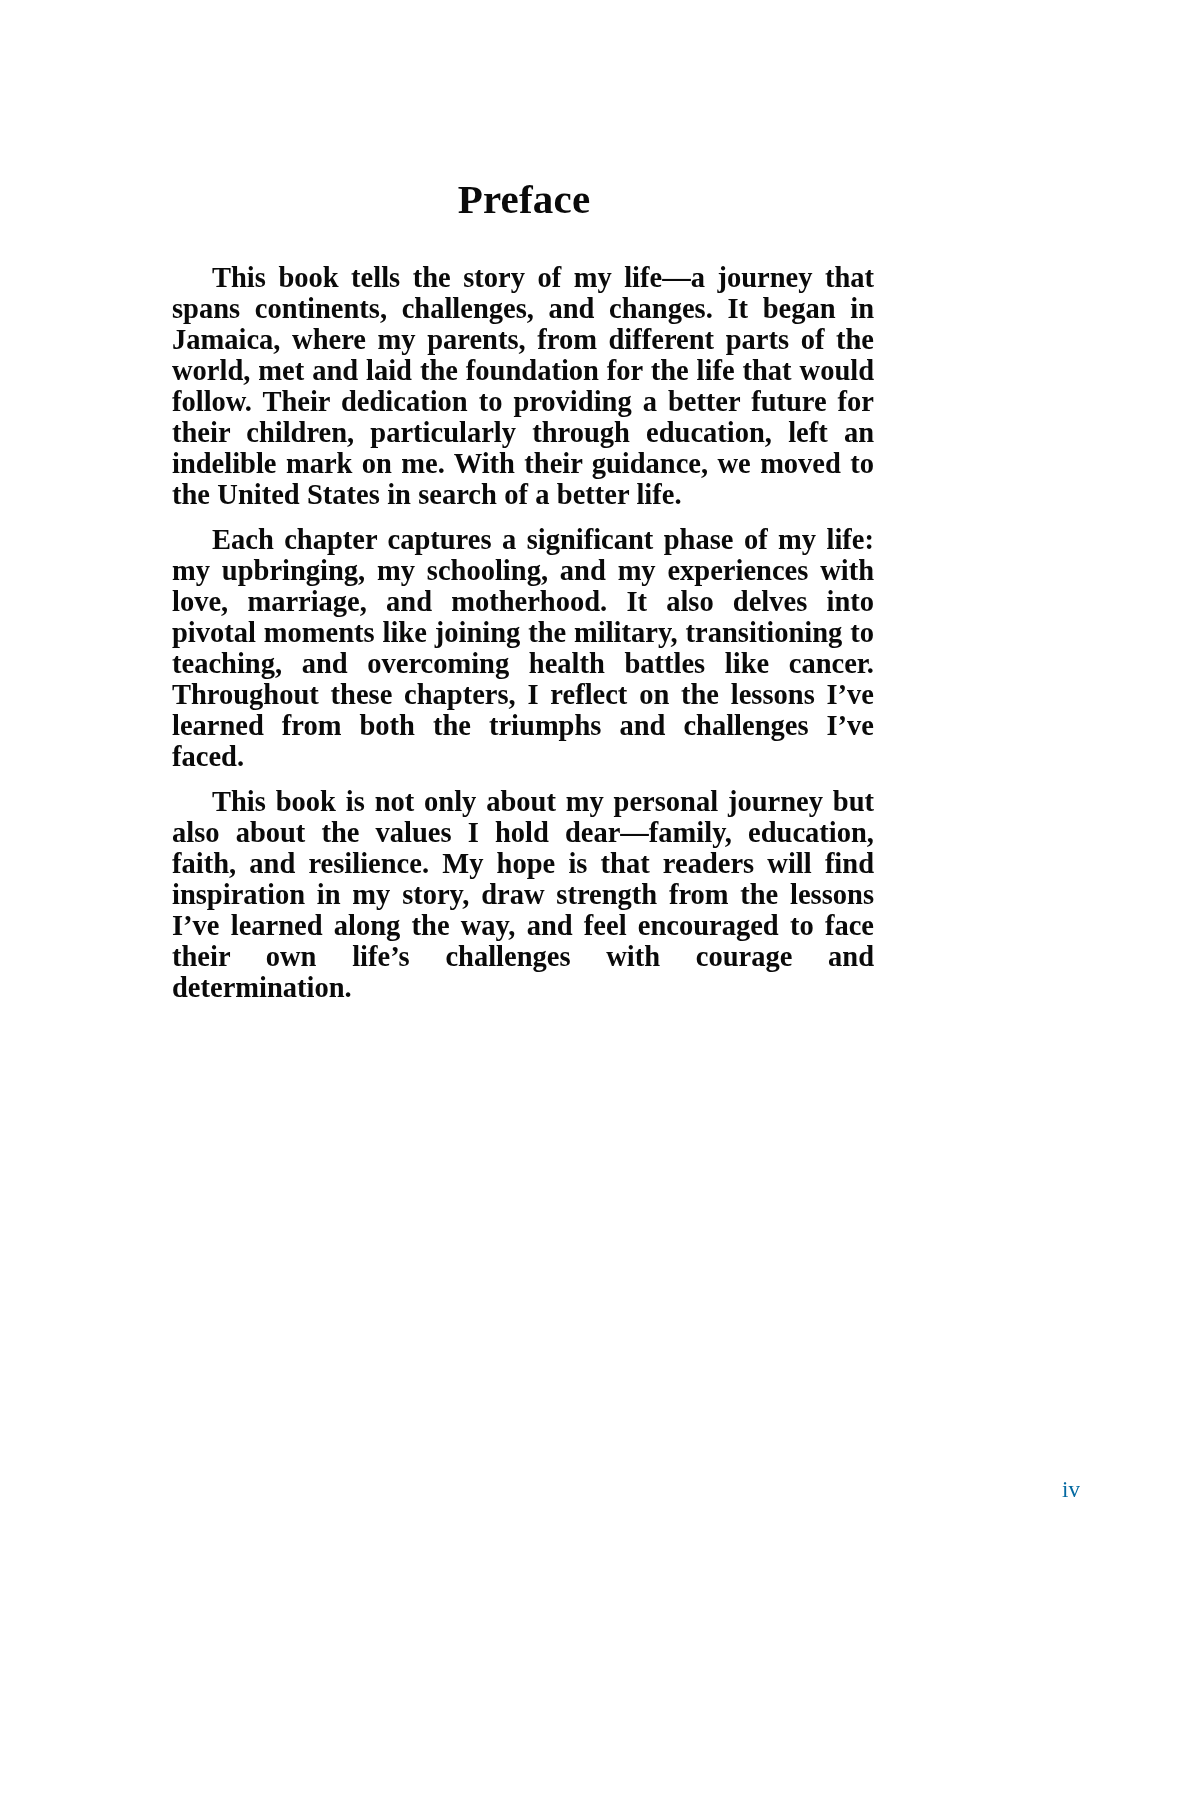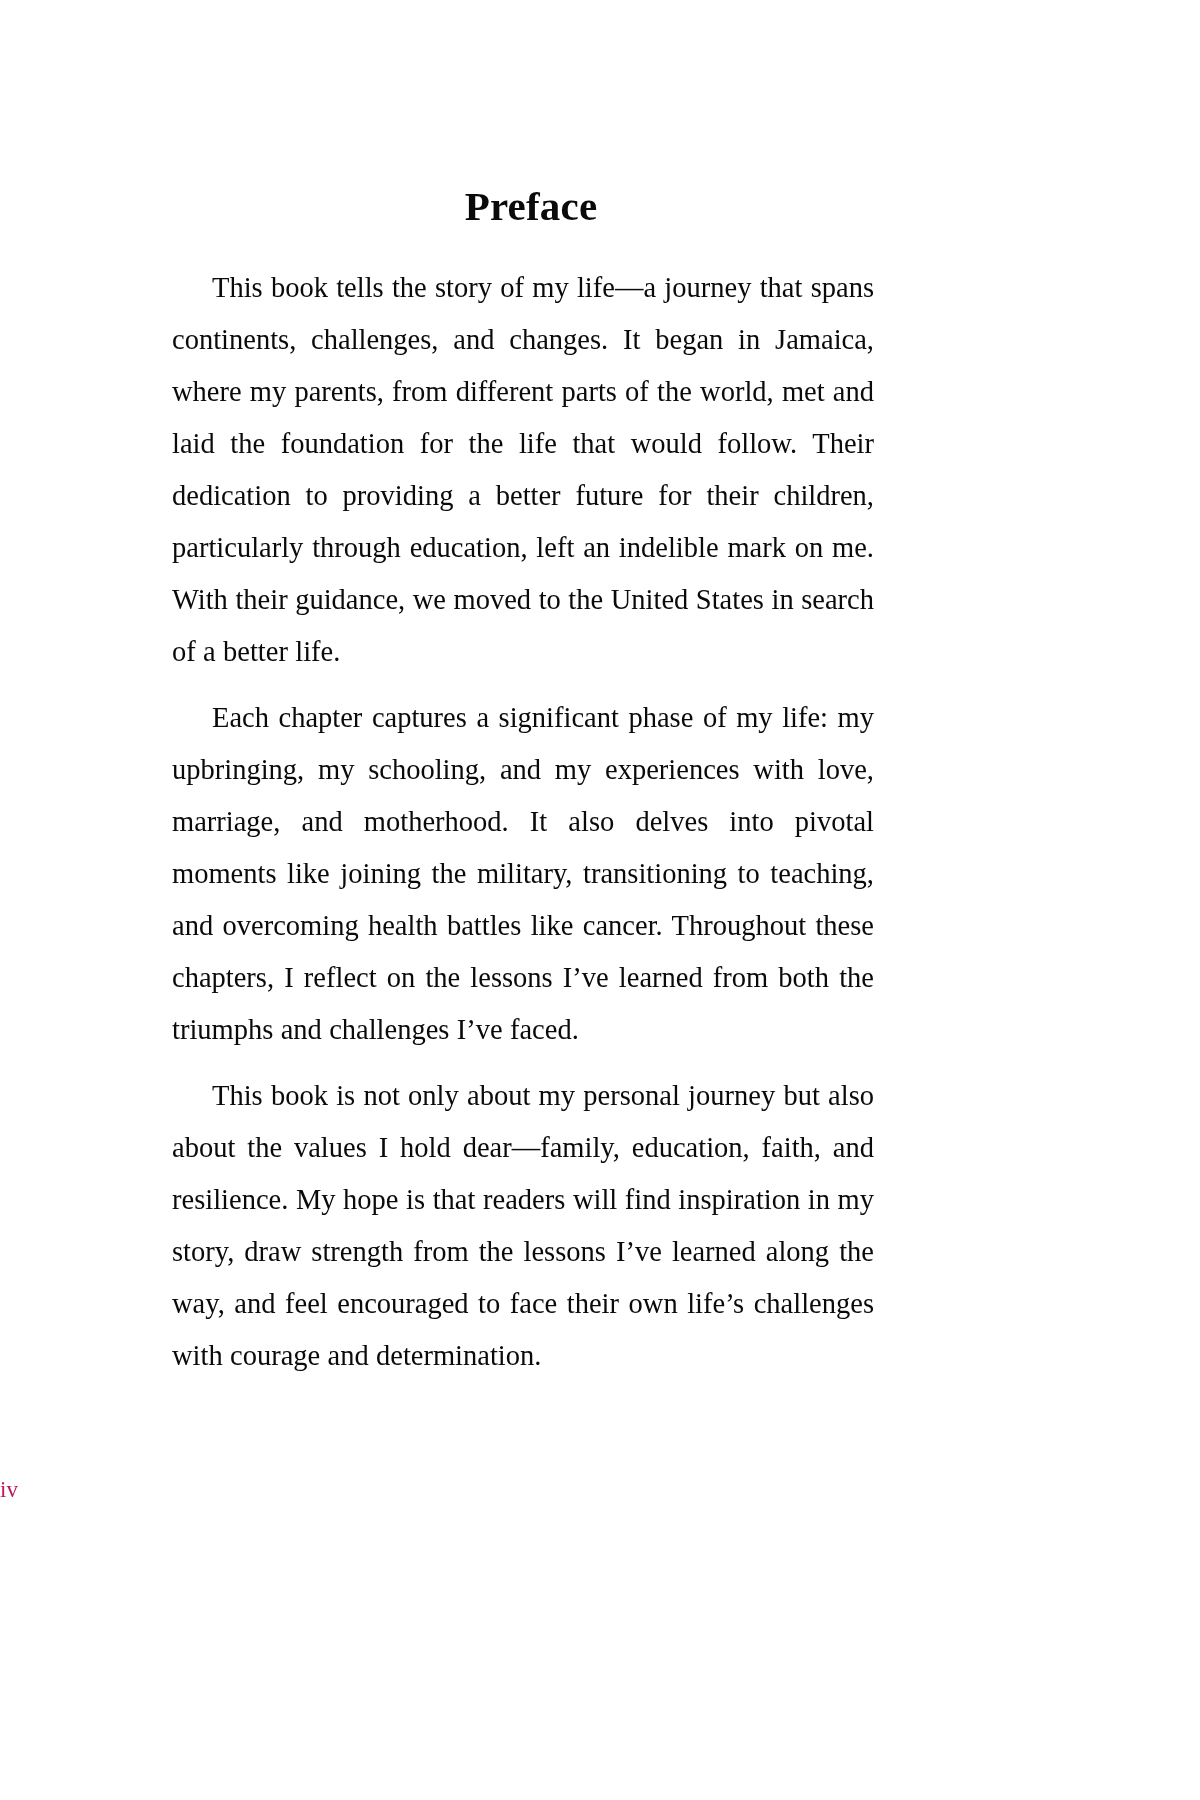--- a/index.html
+++ b/index.html
@@ -18,21 +18,21 @@
     color: #0a0a0a;
     box-sizing: border-box;
   }
   .content {
     position: absolute;
     left: 172px;
     top: 0;
     width: 702px;
   }
   .chapter-title {
-    margin: 8px;
+    margin: 1px;
     padding: 0;
     position: absolute;
     left: 0;
     top: 176px;
     width: 702px;
     text-align: center;
     font-size: 41px;
     font-weight: bold;
     letter-spacing: 0.2px;
     line-height: 1.1;
@@ -40,39 +40,40 @@
   .body-block {
     position: absolute;
     left: 0;
     top: 262px;
     width: 702px;
   }
   .body-par {
     margin: 0 0 14px 0;
     padding: 0;
     font-size: 28.5px;
-    line-height: 52px;
+    line-height: 31px;
     text-align: justify;
     text-indent: 40px;
     text-justify: inter-word;
     hyphens: none;
     word-spacing: 0.2px;
+    font-weight: bold;
   }
   .body-par:last-child {
     margin-bottom: 8px;
   }
   .folio {
     position: absolute;
     left: 0;
     top: 1478px;
     width: 1080px;
-    text-align: left;
+    text-align: right;
     font-size: 23px;
     line-height: 1;
-    color: #be185d;
+    color: #0369a1;
   }
 </style>
 </head>
 <body>
 
 <div class="page">
 
   <div class="content">
 
     <h1 class="chapter-title">Preface</h1>

